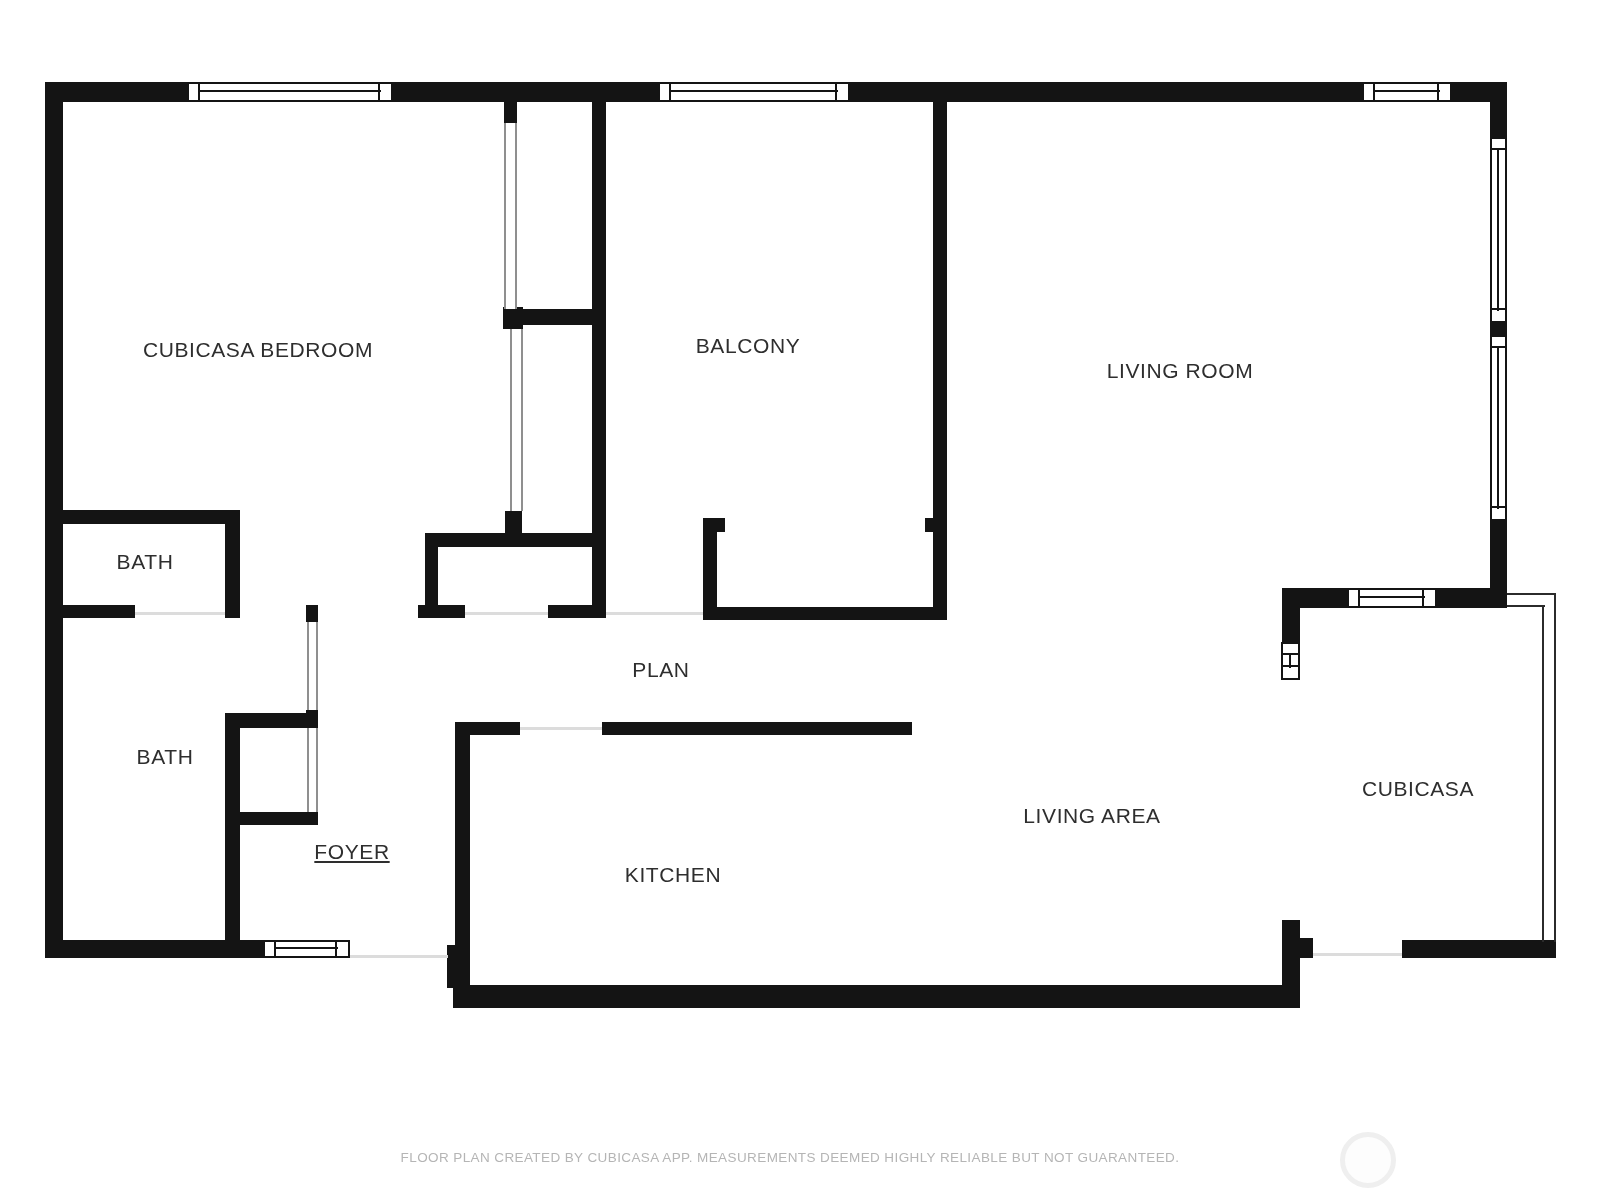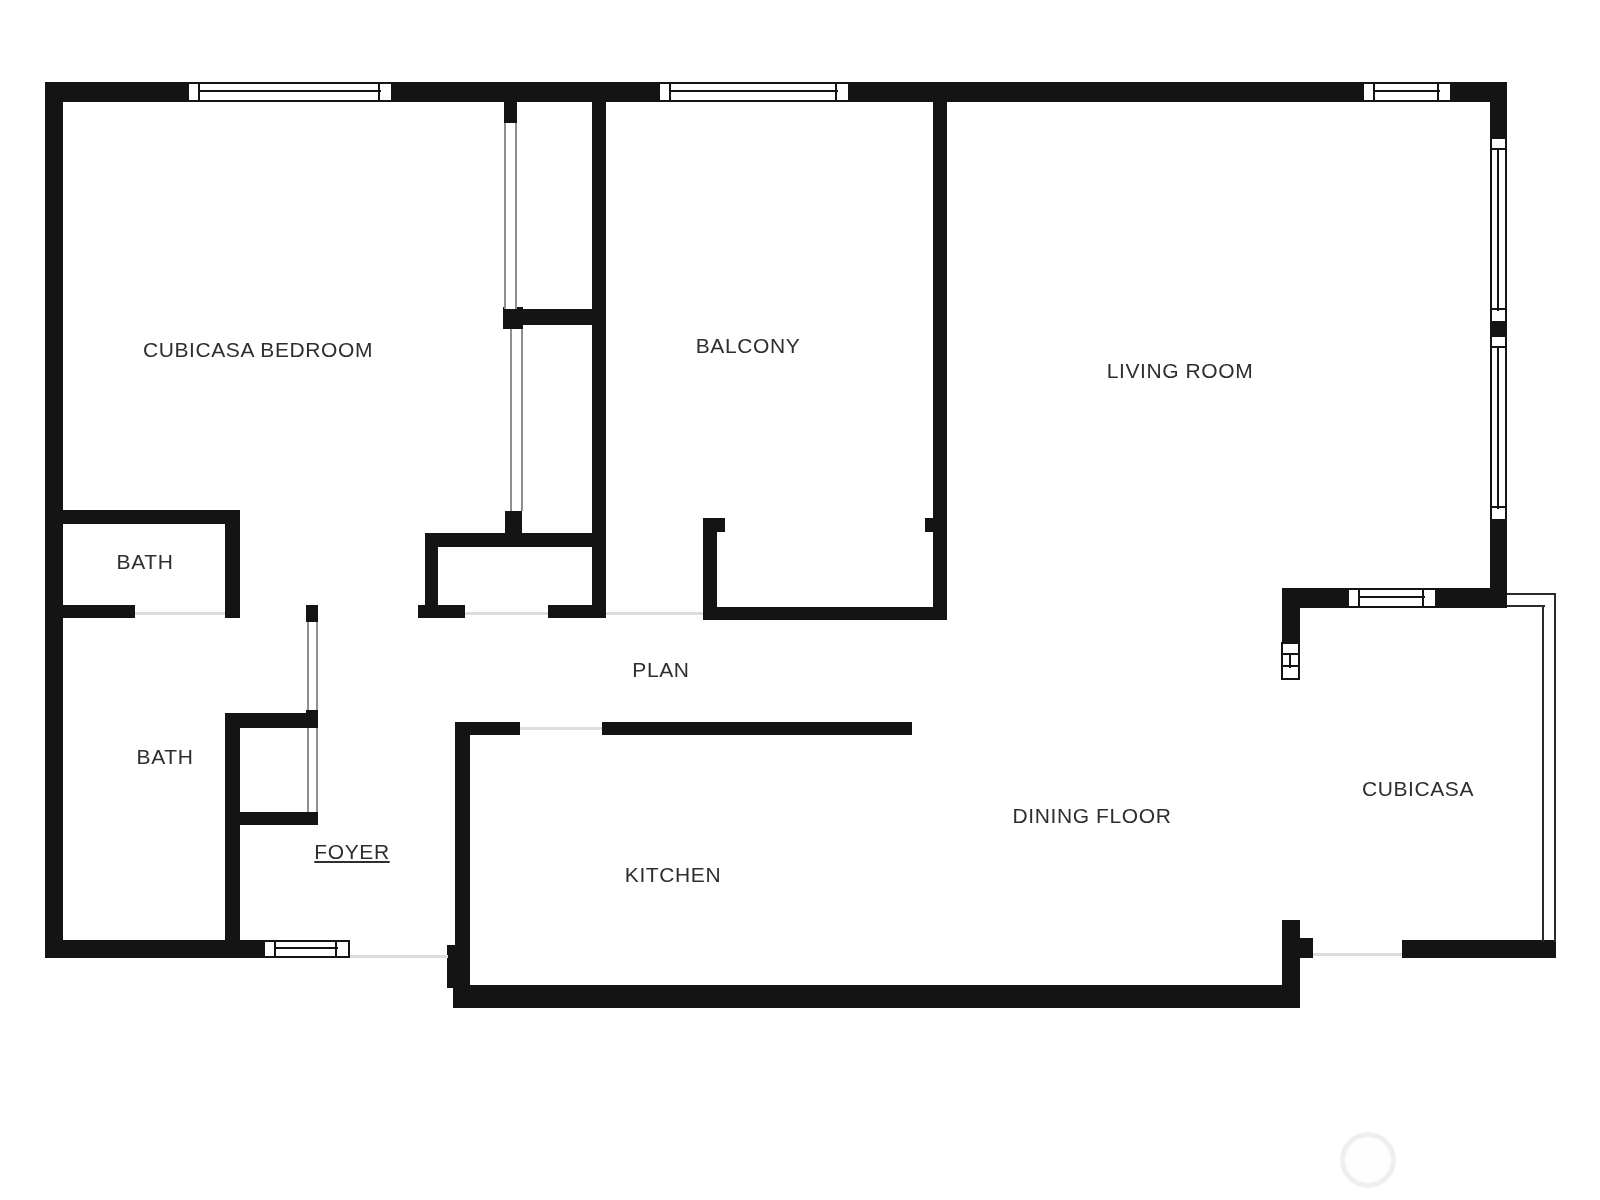--- a/index.html
+++ b/index.html
@@ -125,18 +125,19 @@
   <div class="thr" style="left:1313px;top:953px;width:89px;height:3px;"></div>
 
   <div class="lbl" style="left:258px;top:350px;">CUBICASA BEDROOM</div>
   <div class="lbl" style="left:748px;top:346px;">BALCONY</div>
   <div class="lbl" style="left:1180px;top:371px;">LIVING ROOM</div>
   <div class="lbl" style="left:145px;top:562px;">BATH</div>
   <div class="lbl" style="left:165px;top:757px;">BATH</div>
   <div class="lbl" style="left:661px;top:670px;">PLAN</div>
   <div class="lbl" style="left:352px;top:852px;text-decoration:underline;">FOYER</div>
   <div class="lbl" style="left:673px;top:875px;text-align:right;">KITCHEN</div>
-  <div class="lbl" style="left:1092px;top:816px;">DINING FLOOR</div>
+  <div class="lbl" style="left:1092px;top:816px;">LIVING AREA</div>
   <div class="lbl" style="left:1418px;top:789px;">CUBICASA</div>
 
+  <div class="footer">FLOOR PLAN CREATED BY CUBICASA APP. MEASUREMENTS DEEMED HIGHLY RELIABLE BUT NOT GUARANTEED.</div>
   <div class="mark"></div>
 
 </div>
 
 </body></html>

